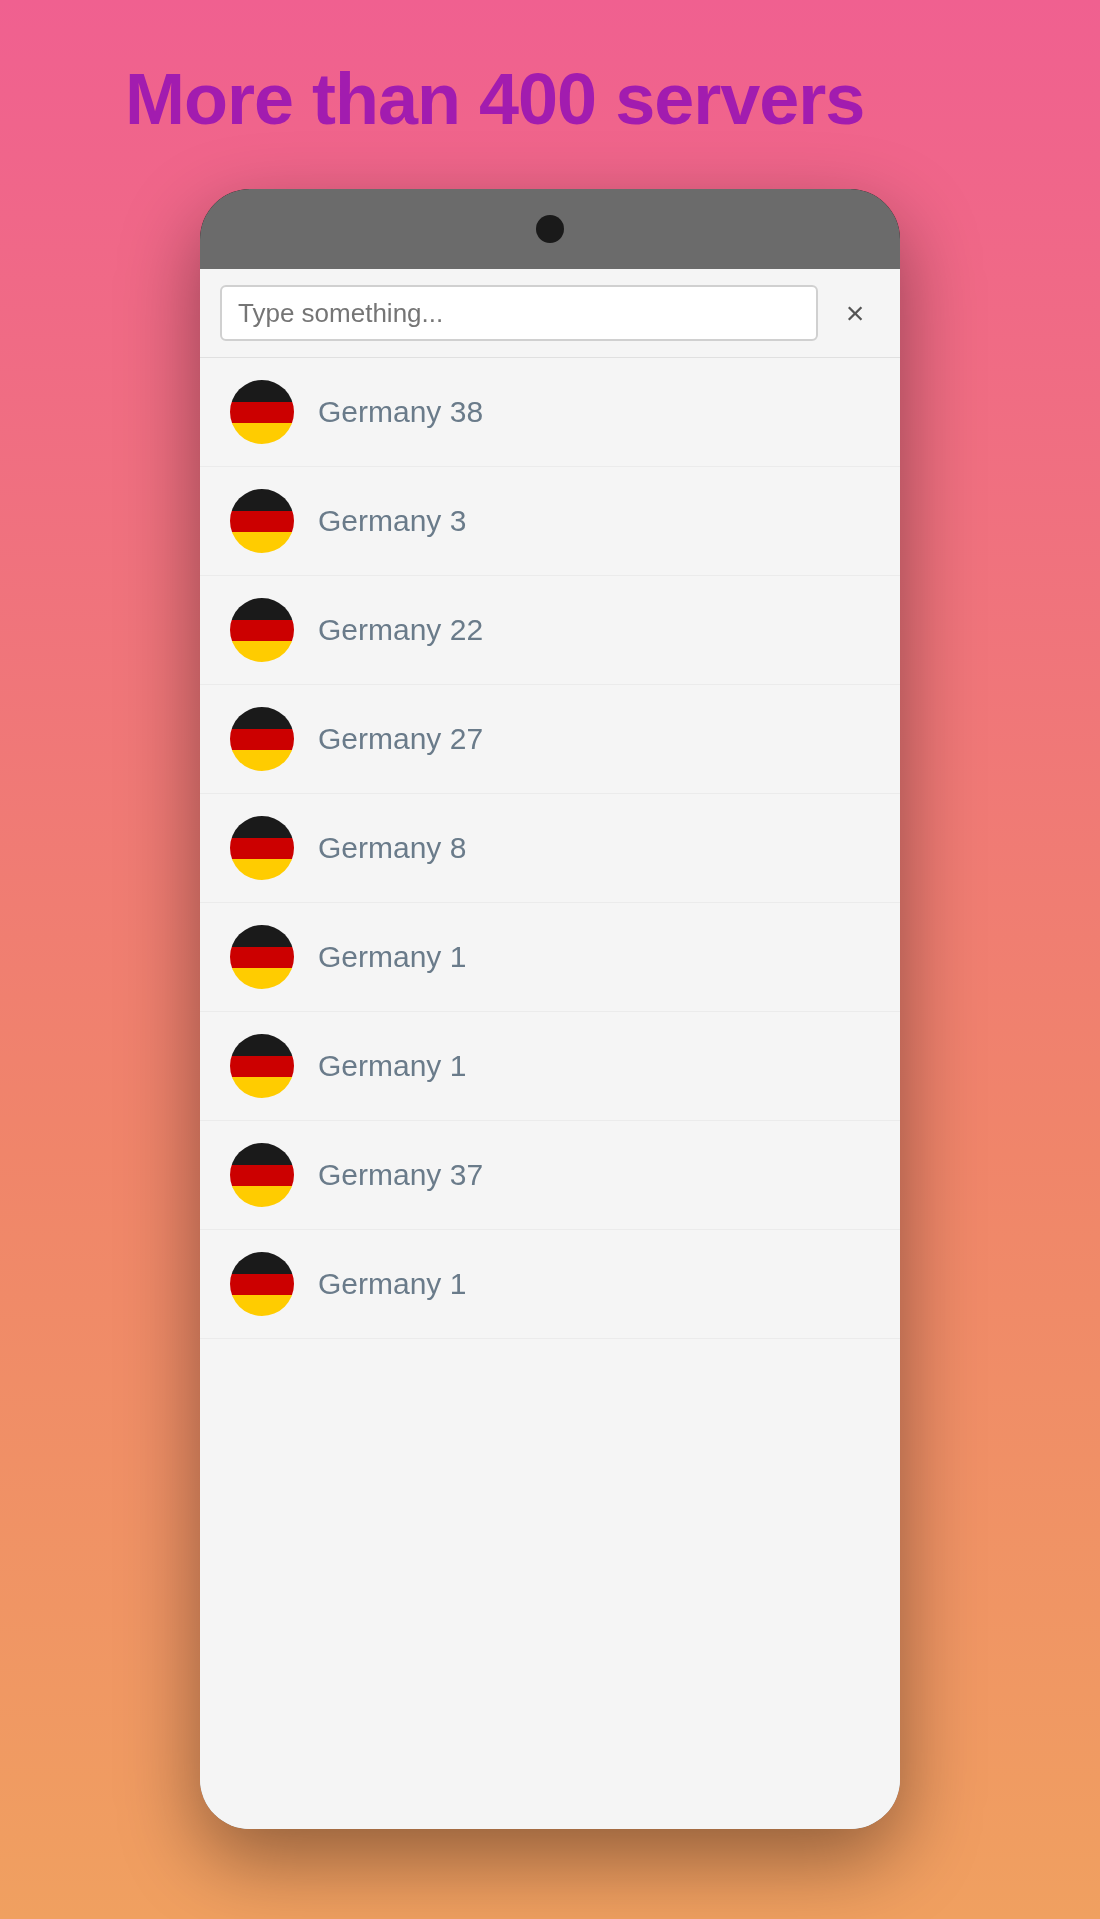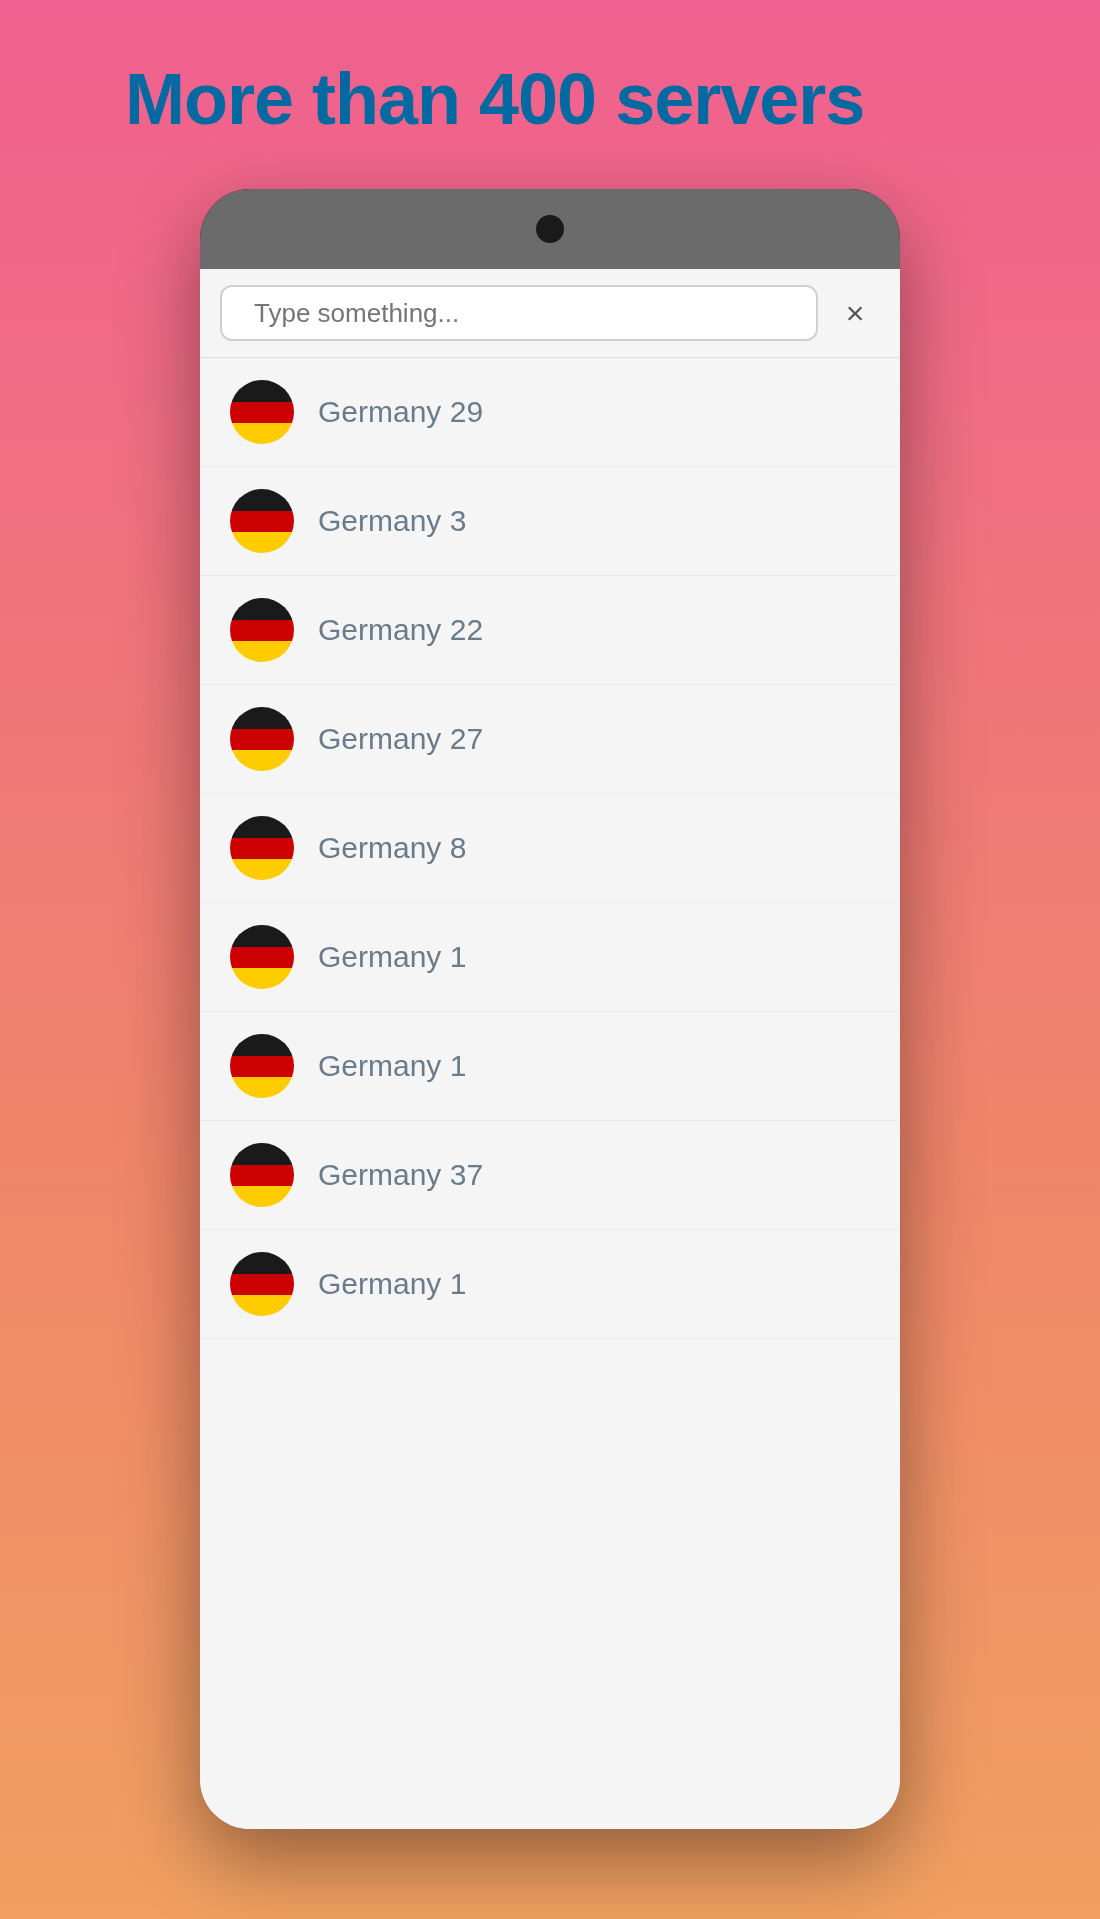--- a/index.html
+++ b/index.html
@@ -13,21 +13,21 @@
       height: 1919px;
       background: linear-gradient(180deg, #f06090 0%, #f0856a 60%, #f0a060 100%);
       display: flex;
       flex-direction: column;
       align-items: center;
       font-family: 'Arial', sans-serif;
       overflow: hidden;
     }
 
     .page-title {
-      color: #0369a1;
+      color: #a21caf;
       font-size: 72px;
       font-weight: 900;
       text-align: left;
       width: 850px;
       margin-top: 60px;
       margin-bottom: 50px;
       line-height: 1.1;
       letter-spacing: -1px;
     }
 
@@ -80,23 +80,23 @@
       align-items: center;
       gap: 12px;
       flex-shrink: 0;
       border-bottom: 1px solid #e0e0e0;
     }
 
     .search-input {
       flex: 1;
       height: 56px;
       border: 2px solid #d0d0d0;
-      border-radius: 12px;
+      border-radius: 6px;
       background: #ffffff;
-      padding: 0 32px;
+      padding: 0 16px;
       font-size: 26px;
       color: #999;
       outline: none;
     }
 
     .close-button {
       width: 50px;
       height: 50px;
       display: flex;
       align-items: center;
@@ -170,21 +170,21 @@
       <div class="close-button">×</div>
     </div>
 
     <div class="server-list" id="server-list">
     <div class="server-item">
           <div class="flag-circle">
             <div class="flag-stripe-black"></div>
             <div class="flag-stripe-red"></div>
             <div class="flag-stripe-gold"></div>
           </div>
-          <span class="server-name">Germany 29</span>
+          <span class="server-name">Germany 38</span>
         </div>
         <div class="server-item">
           <div class="flag-circle">
             <div class="flag-stripe-black"></div>
             <div class="flag-stripe-red"></div>
             <div class="flag-stripe-gold"></div>
           </div>
           <span class="server-name">Germany 3</span>
         </div>
         <div class="server-item">

